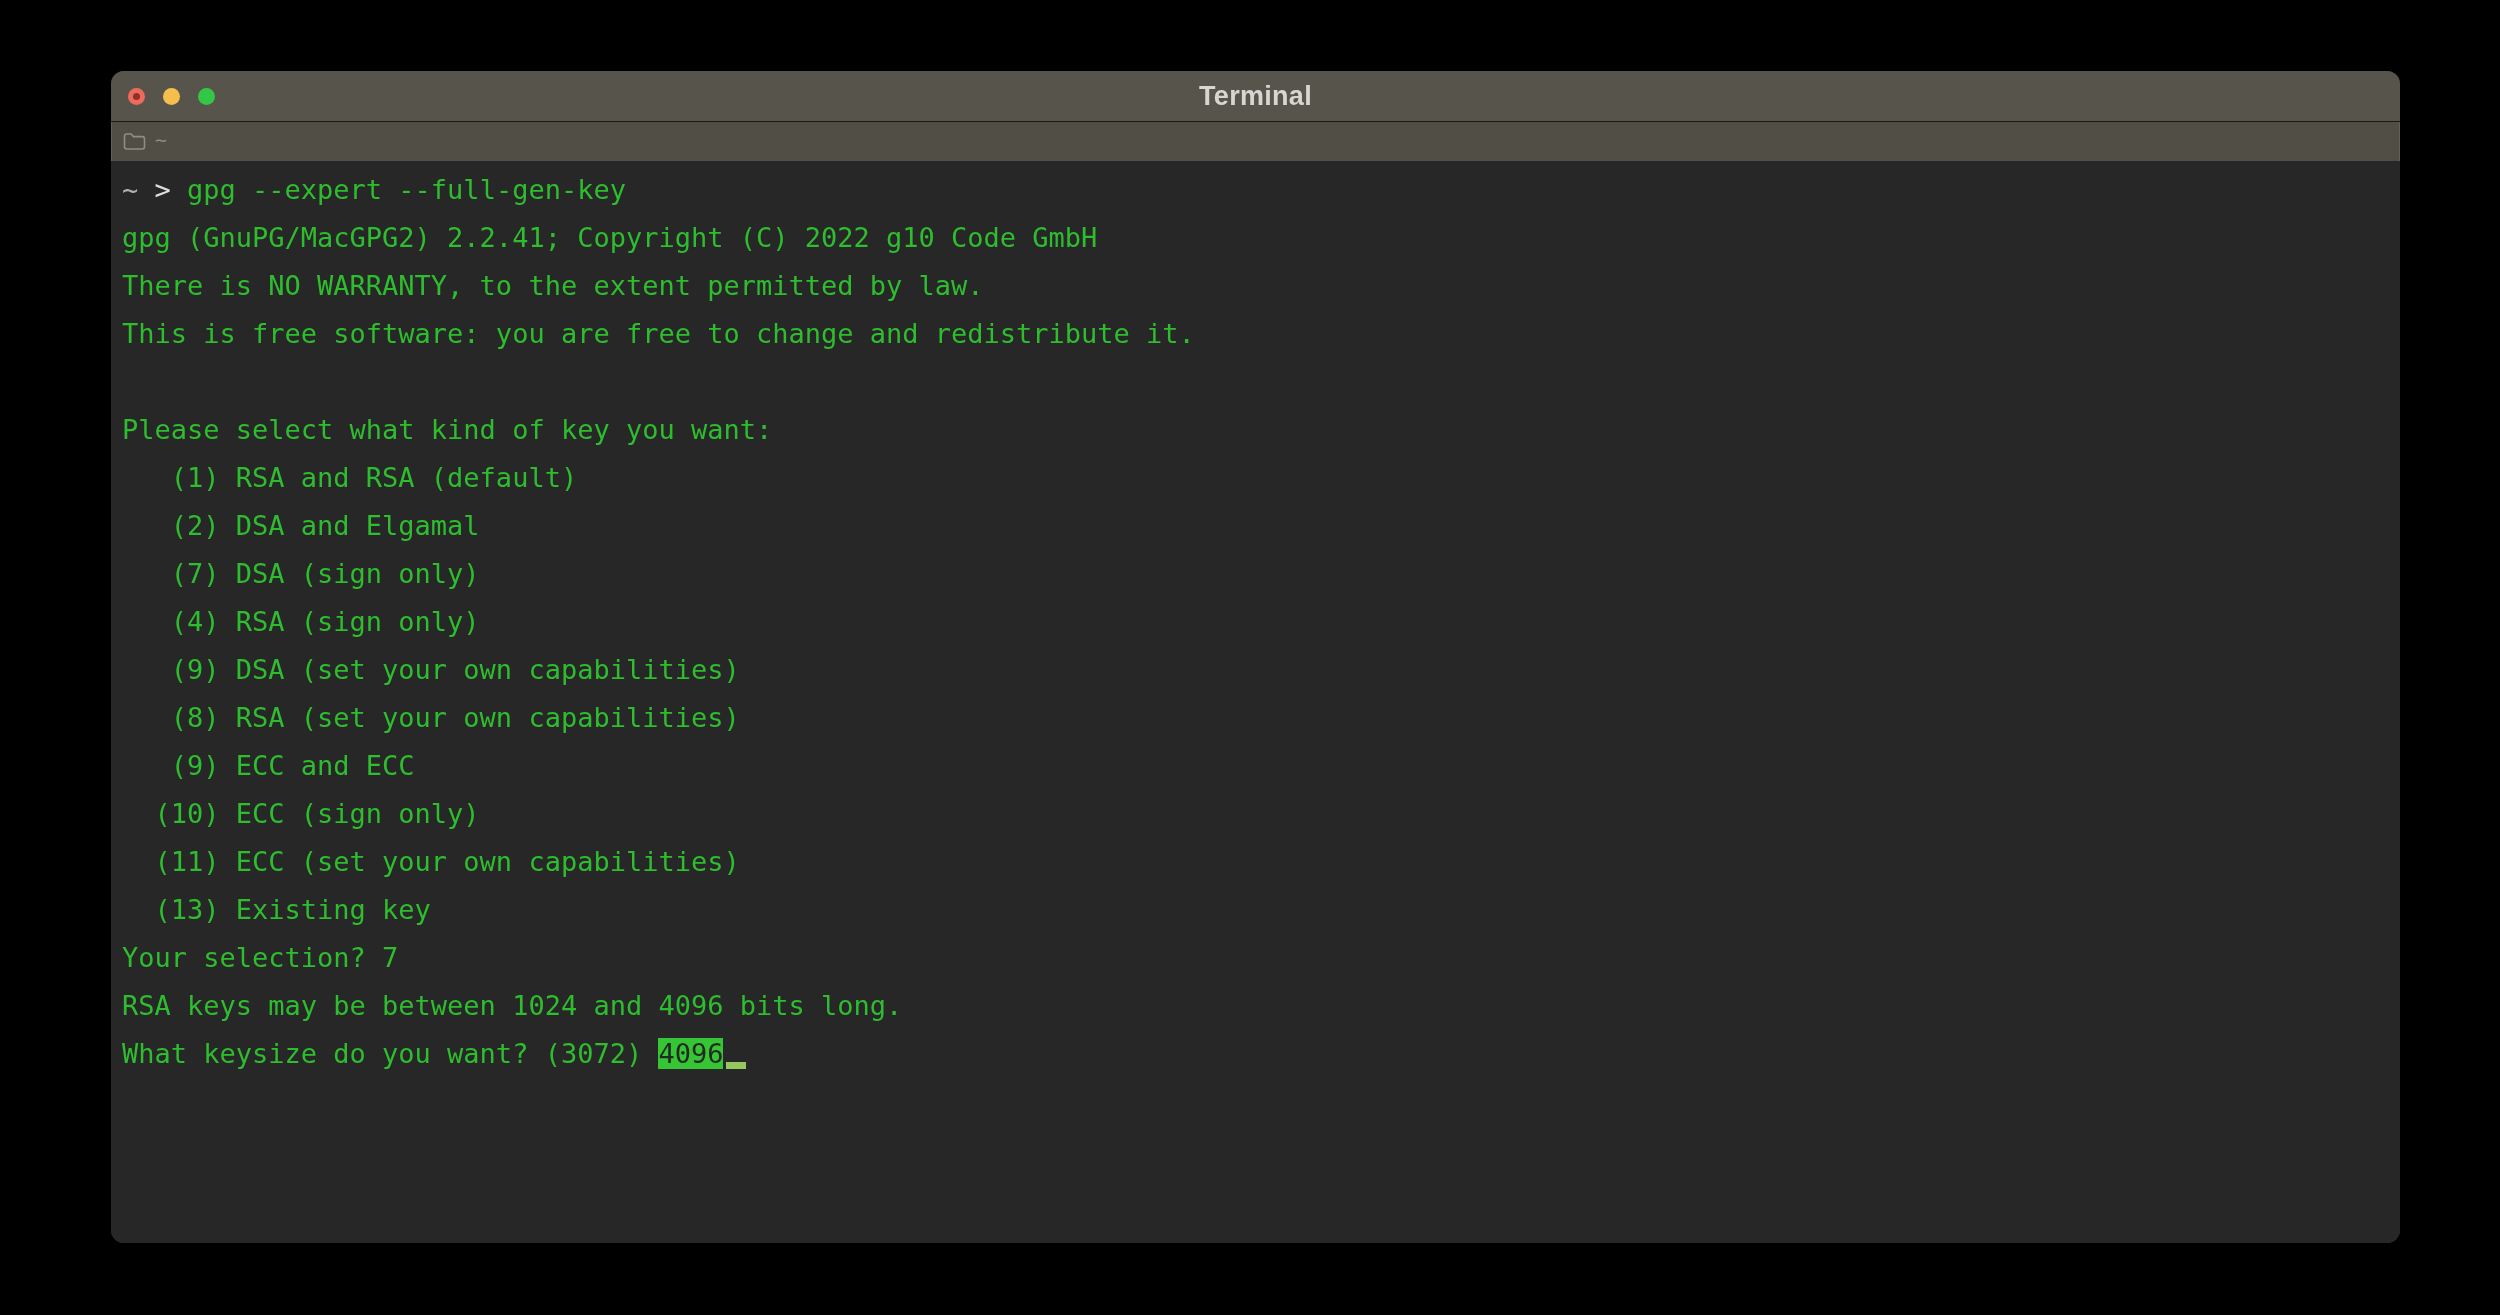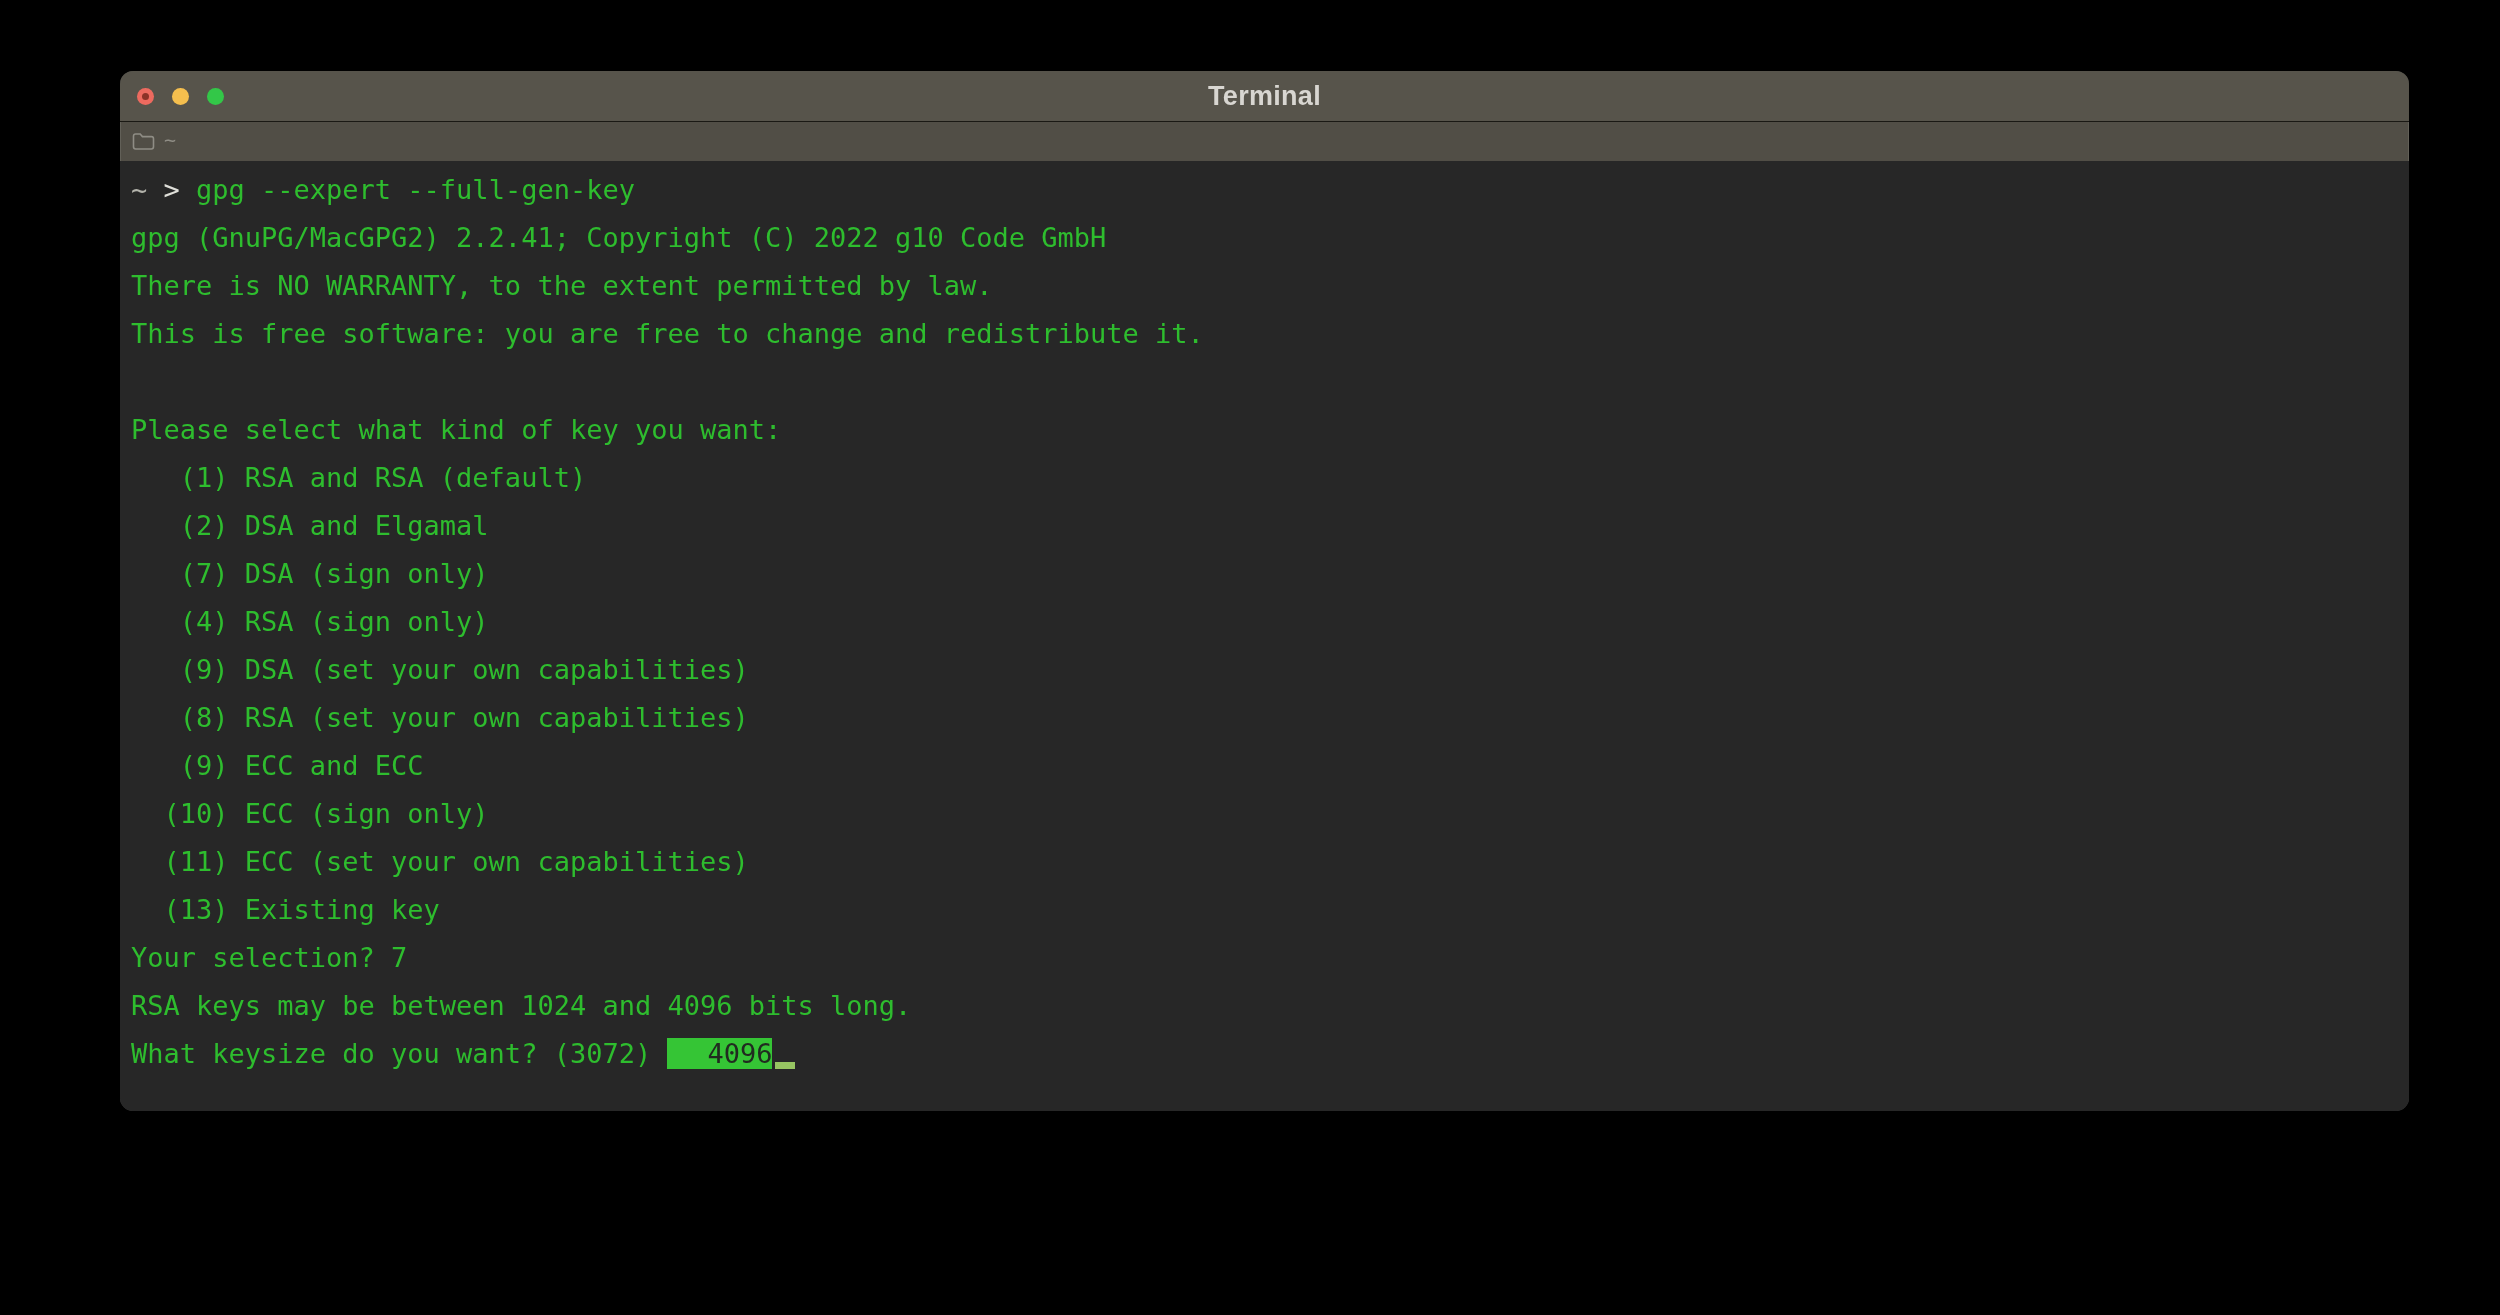--- a/index.html
+++ b/index.html
@@ -10,24 +10,24 @@
   body {
     width: 2500px;
     height: 1315px;
     position: relative;
     overflow: hidden;
     font-family: "Liberation Sans", sans-serif;
   }
 
   .window {
     position: absolute;
-    left: 120px;
+    left: 111px;
     top: 71px;
     width: 2289px;
-    height: 1040px;
+    height: 1172px;
     border-radius: 13px;
     overflow: hidden;
     background: var(--term-bg, #272727);
     outline: 1px solid rgba(255,255,255,0.10);
     outline-offset: -1px;
     box-shadow: 0 35px 80px rgba(0,0,0,0.85);
   }
 
   .titlebar {
     height: 50px;
@@ -105,21 +105,20 @@
   .term-line {
     white-space: pre;
     height: 48px;
   }
   .seg-green    { color: var(--green, #2ebd2e); }
   .seg-dim      { color: var(--dim, #b3b3ab); }
   .seg-bright   { color: var(--bright, #dfdfd9); }
   .seg-selected {
     background: var(--sel-bg, #35c535);
     color: var(--sel-fg, #212b20);
-    padding-left: 40px;
   }
   .seg-cursor {
     display: inline-block;
     width: 20px;
     height: 7px;
     background: var(--cursor, #97c562);
     vertical-align: -6px;
     margin-left: 3px;
   }
 </style>

